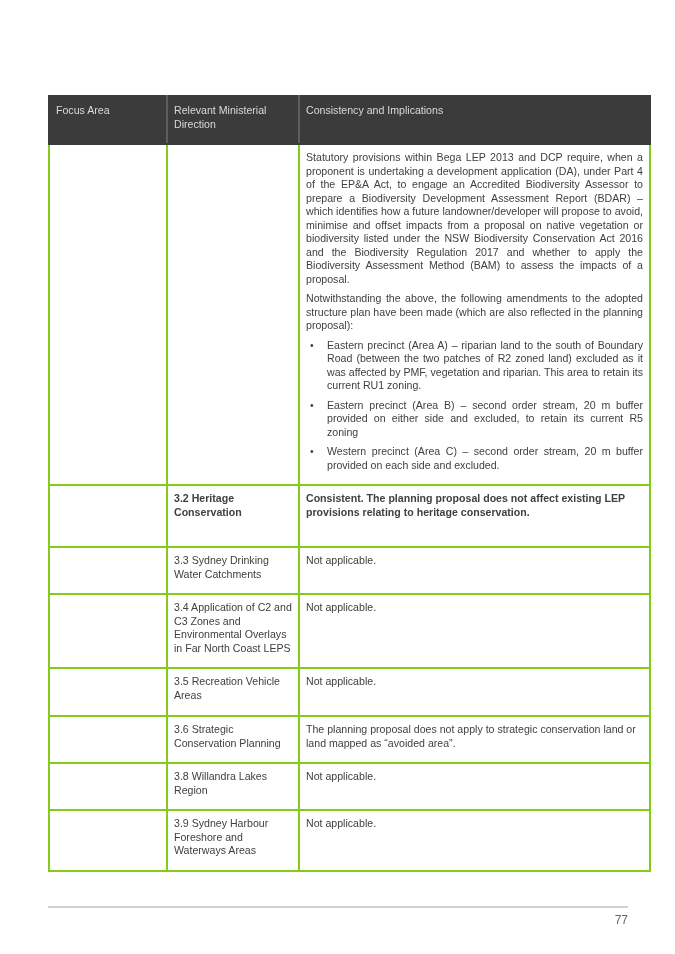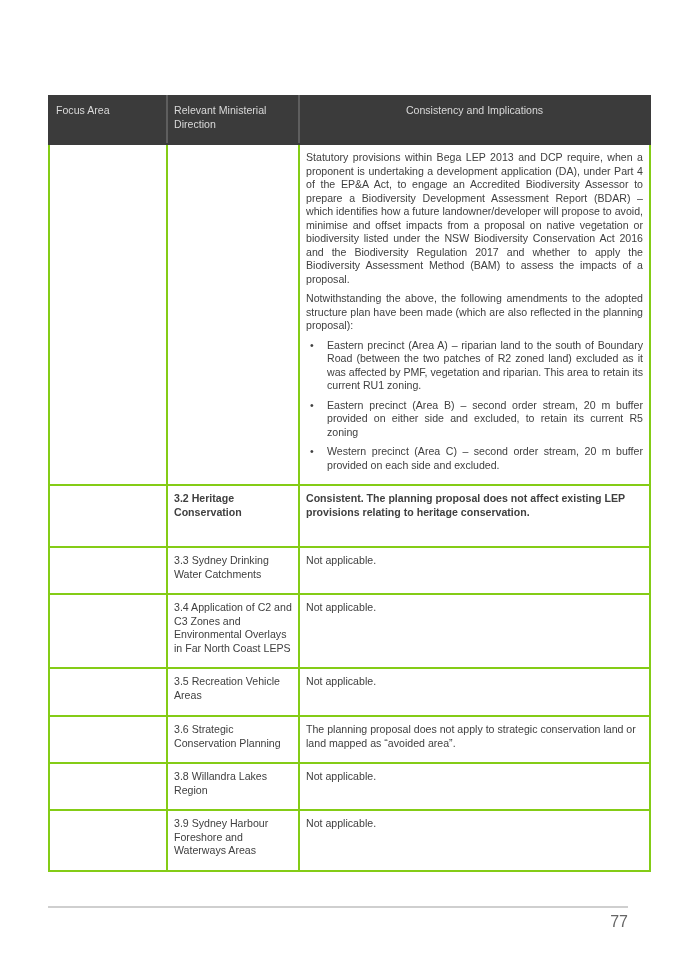--- a/index.html
+++ b/index.html
@@ -14,42 +14,42 @@
   .page-table col.c2 { width: 132px; }
   .page-table col.c3 { width: 351px; }
   .page-table th, .page-table td {
     border: 2px solid #84cc16; vertical-align: top; text-align: left;
     padding: 6px 6px 12px 6px;
   }
   .page-table thead th {
     background: #3b3b3b; color: #d9d9d9; font-weight: normal;
     padding-top: 7px; border-color: #3b3b3b; border-right-color: #5e5e5e;
   }
-  .page-table thead th:last-child { border-right-color: #3b3b3b; text-align: center; }
+  .page-table thead th:last-child { border-right-color: #3b3b3b; }
   .page-table td { color: #404040; }
   .just { text-align: justify; }
   .para { margin: 0 0 6px 0; }
   .bullets { list-style: none; margin: 0; padding: 0; }
   .bullets li { position: relative; padding-left: 21px; margin: 0 0 6px 0; text-align: justify; }
   .bullets li:last-child { margin-bottom: 0; }
   .bullet-dot { position: absolute; left: 4px; top: 0; }
   tr.h-head { height: 41px; }
   tr.h-r1 { height: 335px; }
   tr.h-r2 { height: 62px; font-weight: bold; }
   tr.h-r3 { height: 41px; border-radius: 6px; }
   tr.h-r4 { height: 72px; }
   tr.h-r5 { height: 48px; }
   tr.h-r6 { height: 42px; }
   tr.h-r7 { height: 28px; }
   tr.h-r8 { height: 32px; }
   tr.h-r9 { height: 56px; }
   .footer-rule { position: absolute; left: 48px; top: 906px; width: 580px; height: 0;
                  border-top: 2px solid #cfcfcf; }
   .page-number { position: absolute; left: 600px; top: 913px; width: 28px; text-align: right;
-                 font-size: 16px; color: #666; }
+                 font-size: 12px; color: #666; }
 </style>
 </head>
 <body>
 
 <table class="page-table">
   <colgroup>
       <col class="c1">
       <col class="c2">
       <col class="c3">
     </colgroup>

